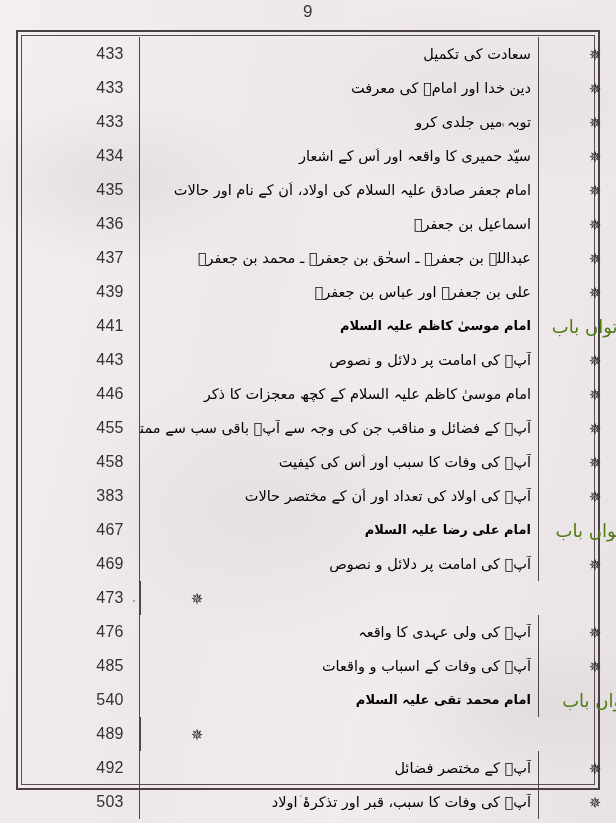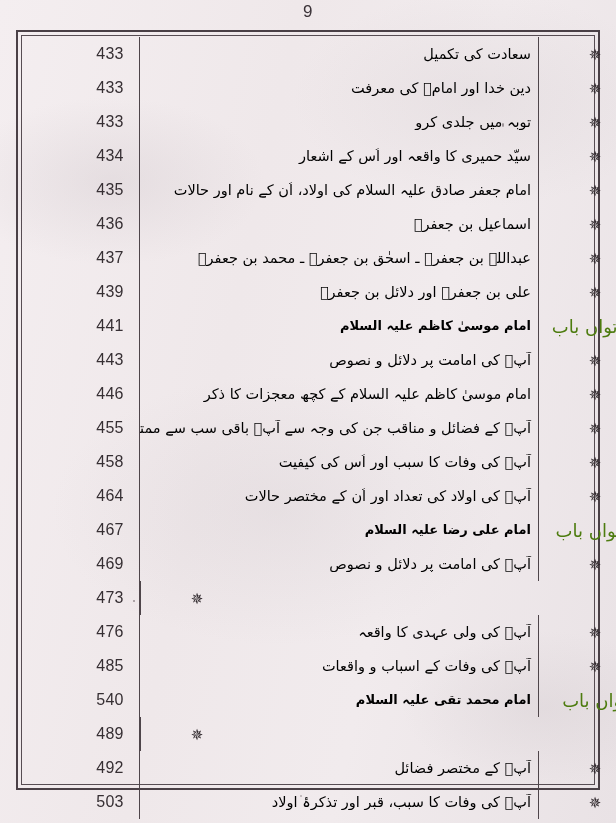--- a/index.html
+++ b/index.html
@@ -196,21 +196,21 @@
       <div class="row">
         <div class="col-page">437</div>
         <div class="rule-a"></div>
         <div class="col-title">عبداللہ بن جعفرؑ ـ اسحٰق بن جعفرؑ ـ محمد بن جعفرؑ</div>
         <div class="rule-b"></div>
         <div class="col-mark"><span class="ornament">✵</span></div>
       </div>
       <div class="row">
         <div class="col-page">439</div>
         <div class="rule-a"></div>
-        <div class="col-title">علی بن جعفرؑ اور دلائل بن جعفرؑ</div>
+        <div class="col-title">علی بن جعفرؑ اور عباس بن جعفرؑ</div>
         <div class="rule-b"></div>
         <div class="col-mark"><span class="ornament">✵</span></div>
       </div>
       <div class="row">
         <div class="col-page">441</div>
         <div class="rule-a"></div>
         <div class="col-title is-heading">امام موسیٰ کاظم علیہ السلام</div>
         <div class="rule-b"></div>
         <div class="col-mark"><span class="chapter-label">ساتواں باب</span></div>
       </div>
@@ -236,21 +236,21 @@
         <div class="col-mark"><span class="ornament">✵</span></div>
       </div>
       <div class="row">
         <div class="col-page">458</div>
         <div class="rule-a"></div>
         <div class="col-title">آپؑ کی وفات کا سبب اور اُس کی کیفیت</div>
         <div class="rule-b"></div>
         <div class="col-mark"><span class="ornament">✵</span></div>
       </div>
       <div class="row">
-        <div class="col-page">464</div>
+        <div class="col-page">383</div>
         <div class="rule-a"></div>
         <div class="col-title">آپؑ کی اولاد کی تعداد اور اُن کے مختصر حالات</div>
         <div class="rule-b"></div>
         <div class="col-mark"><span class="ornament">✵</span></div>
       </div>
       <div class="row">
         <div class="col-page">467</div>
         <div class="rule-a"></div>
         <div class="col-title is-heading">امام علی رضا علیہ السلام</div>
         <div class="rule-b"></div>

